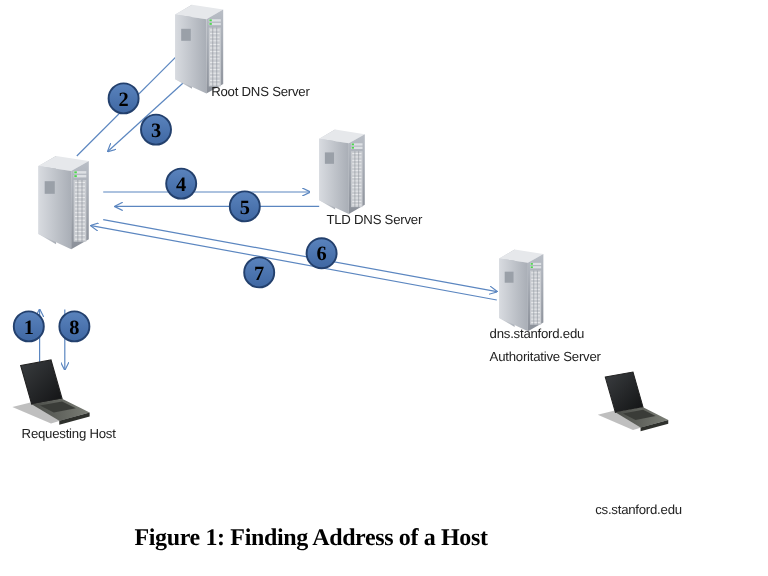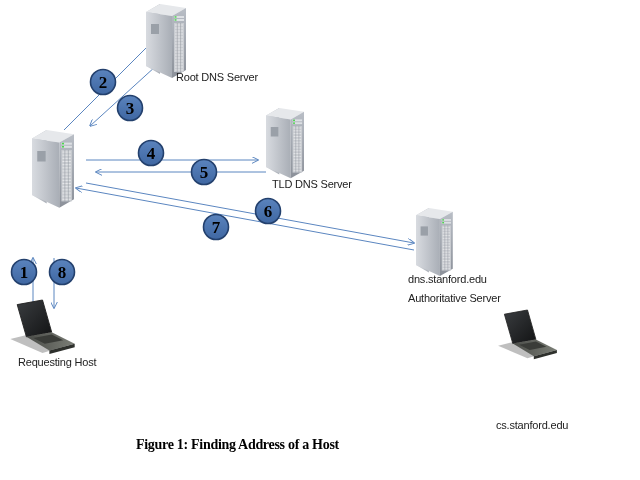--- a/index.html
+++ b/index.html
@@ -1,19 +1,19 @@
 <!DOCTYPE html>
 <html><head>
 <meta charset="utf-8">
 <style>
   html, body { margin:0; padding:0; background:#ffffff; }
   body { width:640px; height:480px; position:relative; overflow:hidden; font-family:"DejaVu Sans", sans-serif; }
   #canvas { position:absolute; left:0; top:0; width:640px; height:480px; }
   .lbl { position:absolute; font-family:"Liberation Sans", "DejaVu Sans", sans-serif; font-size:11px; color:#222; white-space:nowrap; line-height:19px; letter-spacing:-0.2px; }
-  .caption { position:absolute; left:136px; top:437px; font-family:"Liberation Serif", serif; font-weight:bold; font-size:14px; color:#000; white-space:nowrap; letter-spacing:-0.3px; }
+  .caption { position:absolute; left:112px; top:437px; font-family:"Liberation Serif", serif; font-weight:bold; font-size:20px; color:#000; white-space:nowrap; letter-spacing:-0.3px; }
 </style>
 </head>
 <body>
 
 <svg id="canvas" viewBox="0 0 640 480" xmlns="http://www.w3.org/2000/svg">
   <defs>
     <linearGradient id="srvSide" x1="0" y1="0" x2="1" y2="0">
       <stop offset="0" stop-color="#d8dbe0"></stop>
       <stop offset="1" stop-color="#a9aeb6"></stop>
     </linearGradient>

